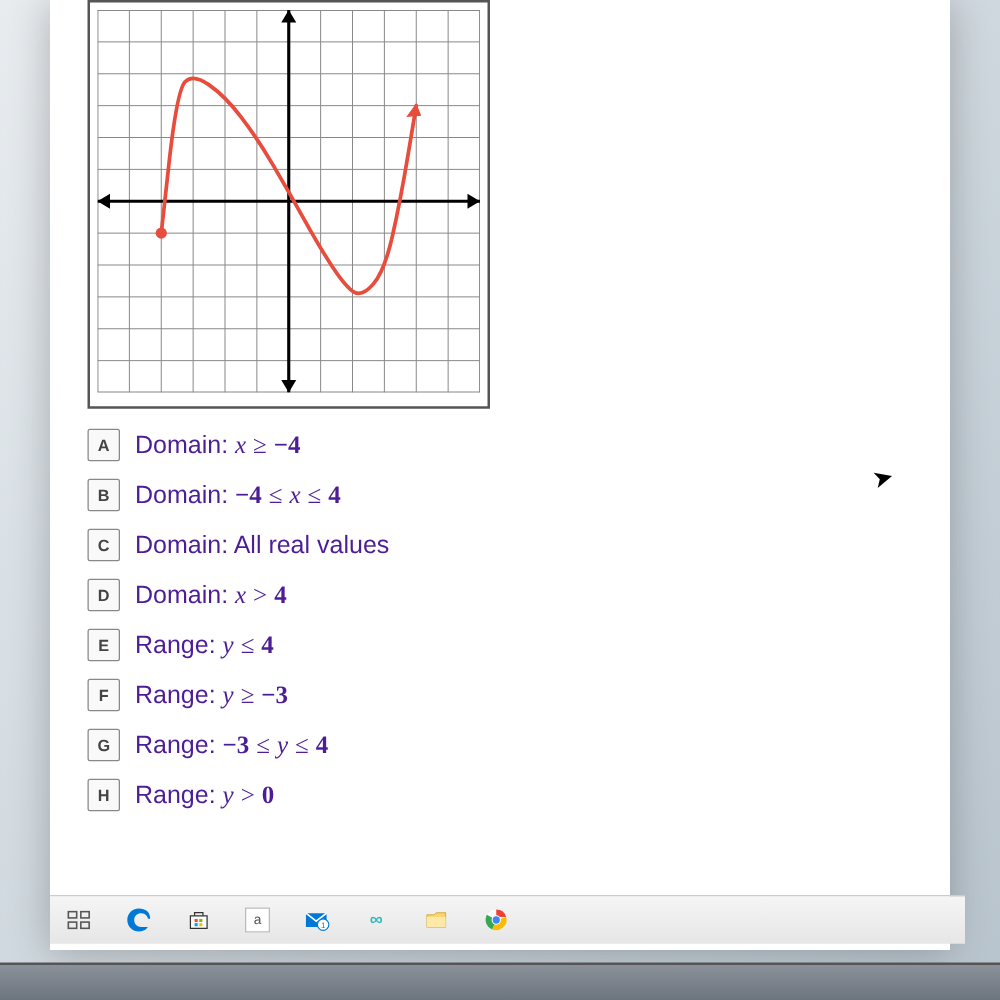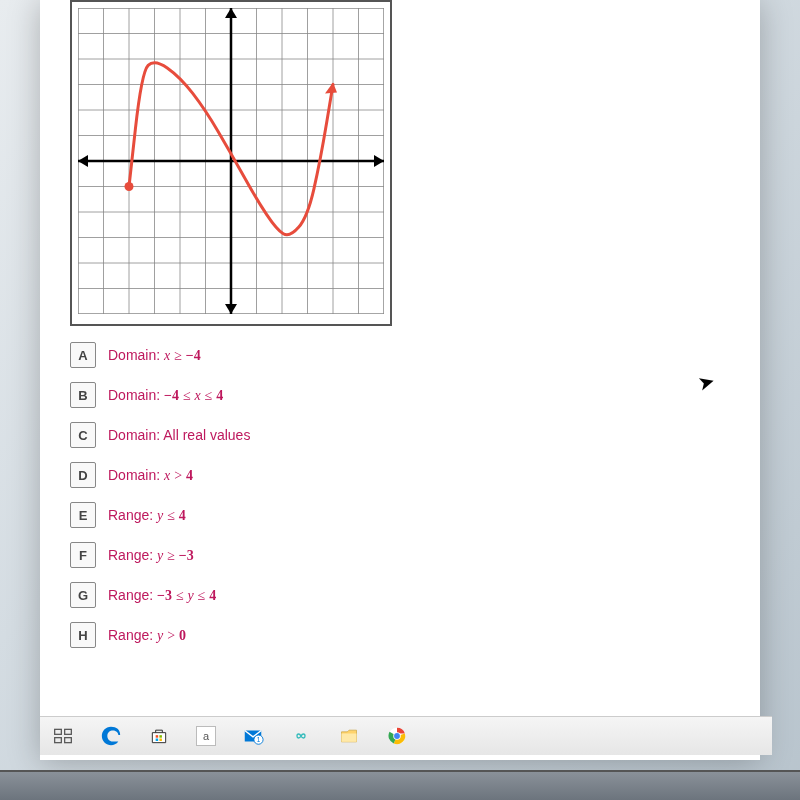--- a/index.html
+++ b/index.html
@@ -52,22 +52,22 @@
     align-items: center;
     justify-content: center;
     font-weight: bold;
     font-size: 13px;
     color: #444;
     margin-right: 12px;
     border-radius: 2px;
     flex-shrink: 0;
   }
   .option-text {
-    font-size: 14px;
-    color: #be185d;
+    font-size: 20px;
+    color: #4c1d95;
   }
   .option-text .math {
     font-family: "Times New Roman", serif;
     font-style: italic;
   }
   .option-text .num {
     font-family: "Times New Roman", serif;
     font-weight: bold;
     font-style: normal;
   }

